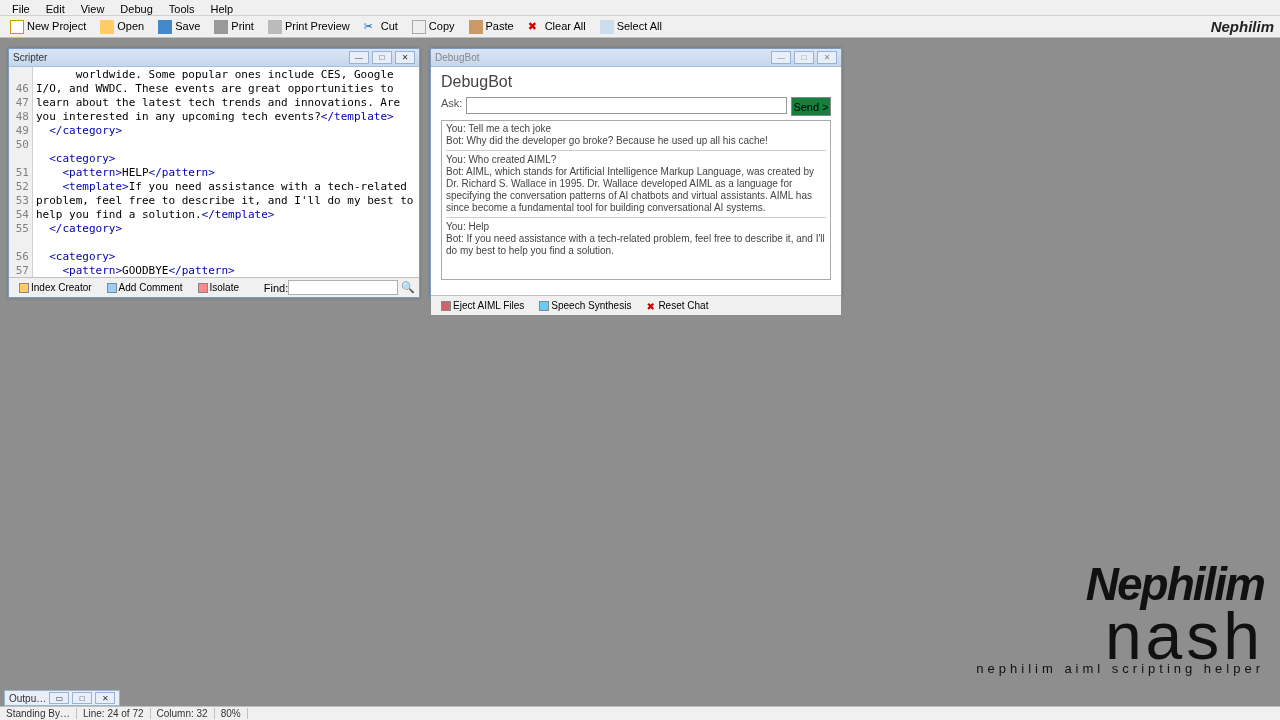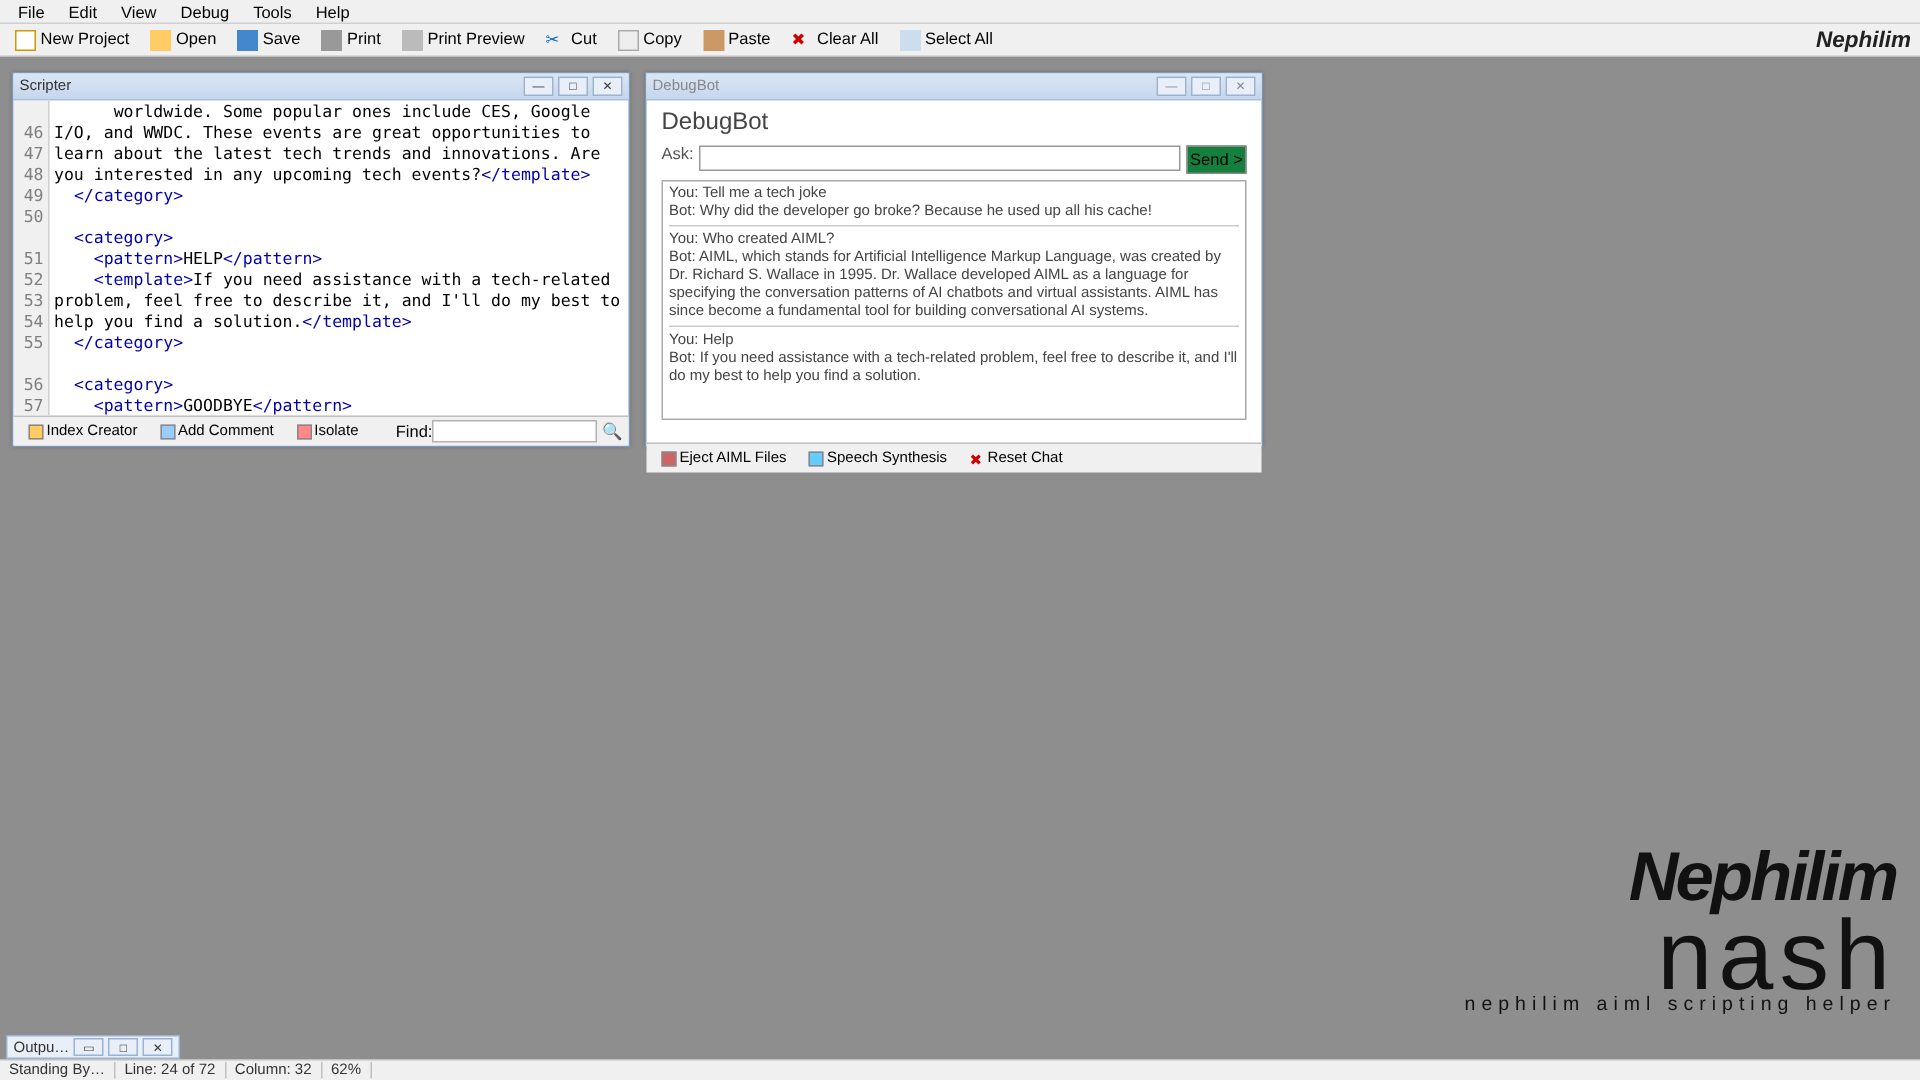--- a/index.html
+++ b/index.html
@@ -201,14 +201,14 @@
     <div class="big">Nephilim</div>
     <div class="nash">nash</div>
     <div class="sub">nephilim aiml scripting helper</div>
   </div>
 </div>
 
 <div class="statusbar">
   <span>Standing By…</span>
   <span>Line: 24 of 72</span>
   <span>Column: 32</span>
-  <span>62%</span>
+  <span>80%</span>
 </div>
 
 </body></html>

